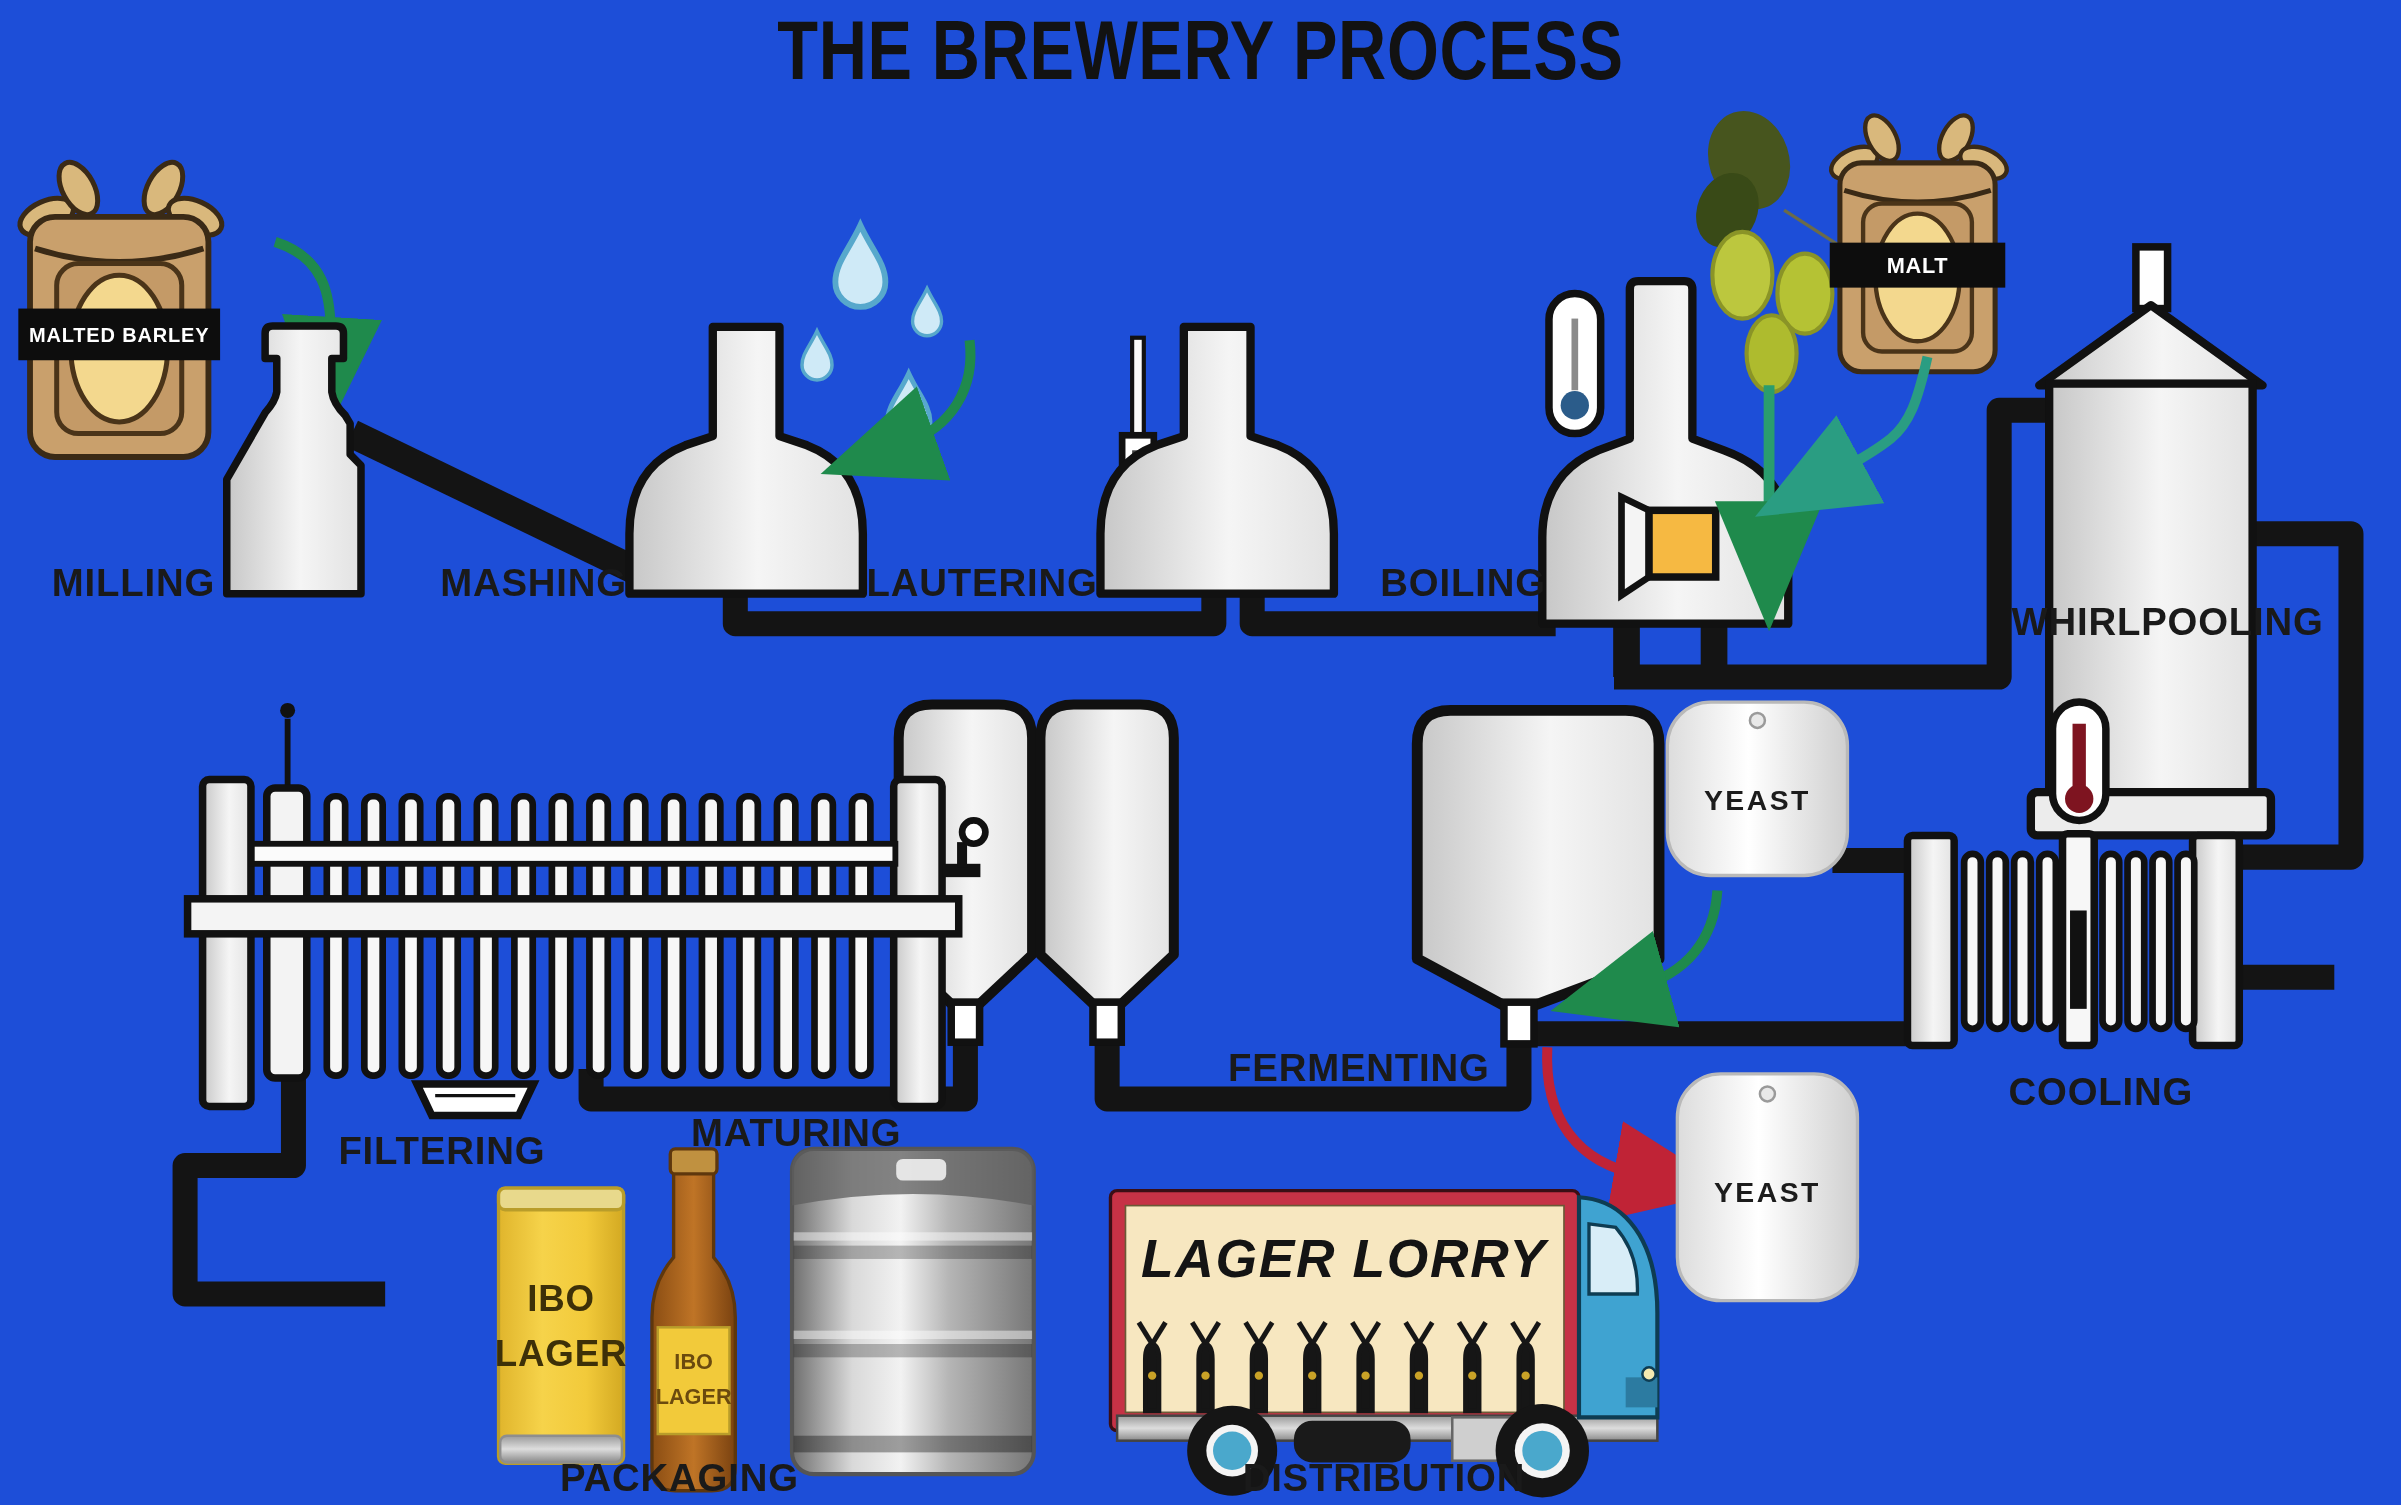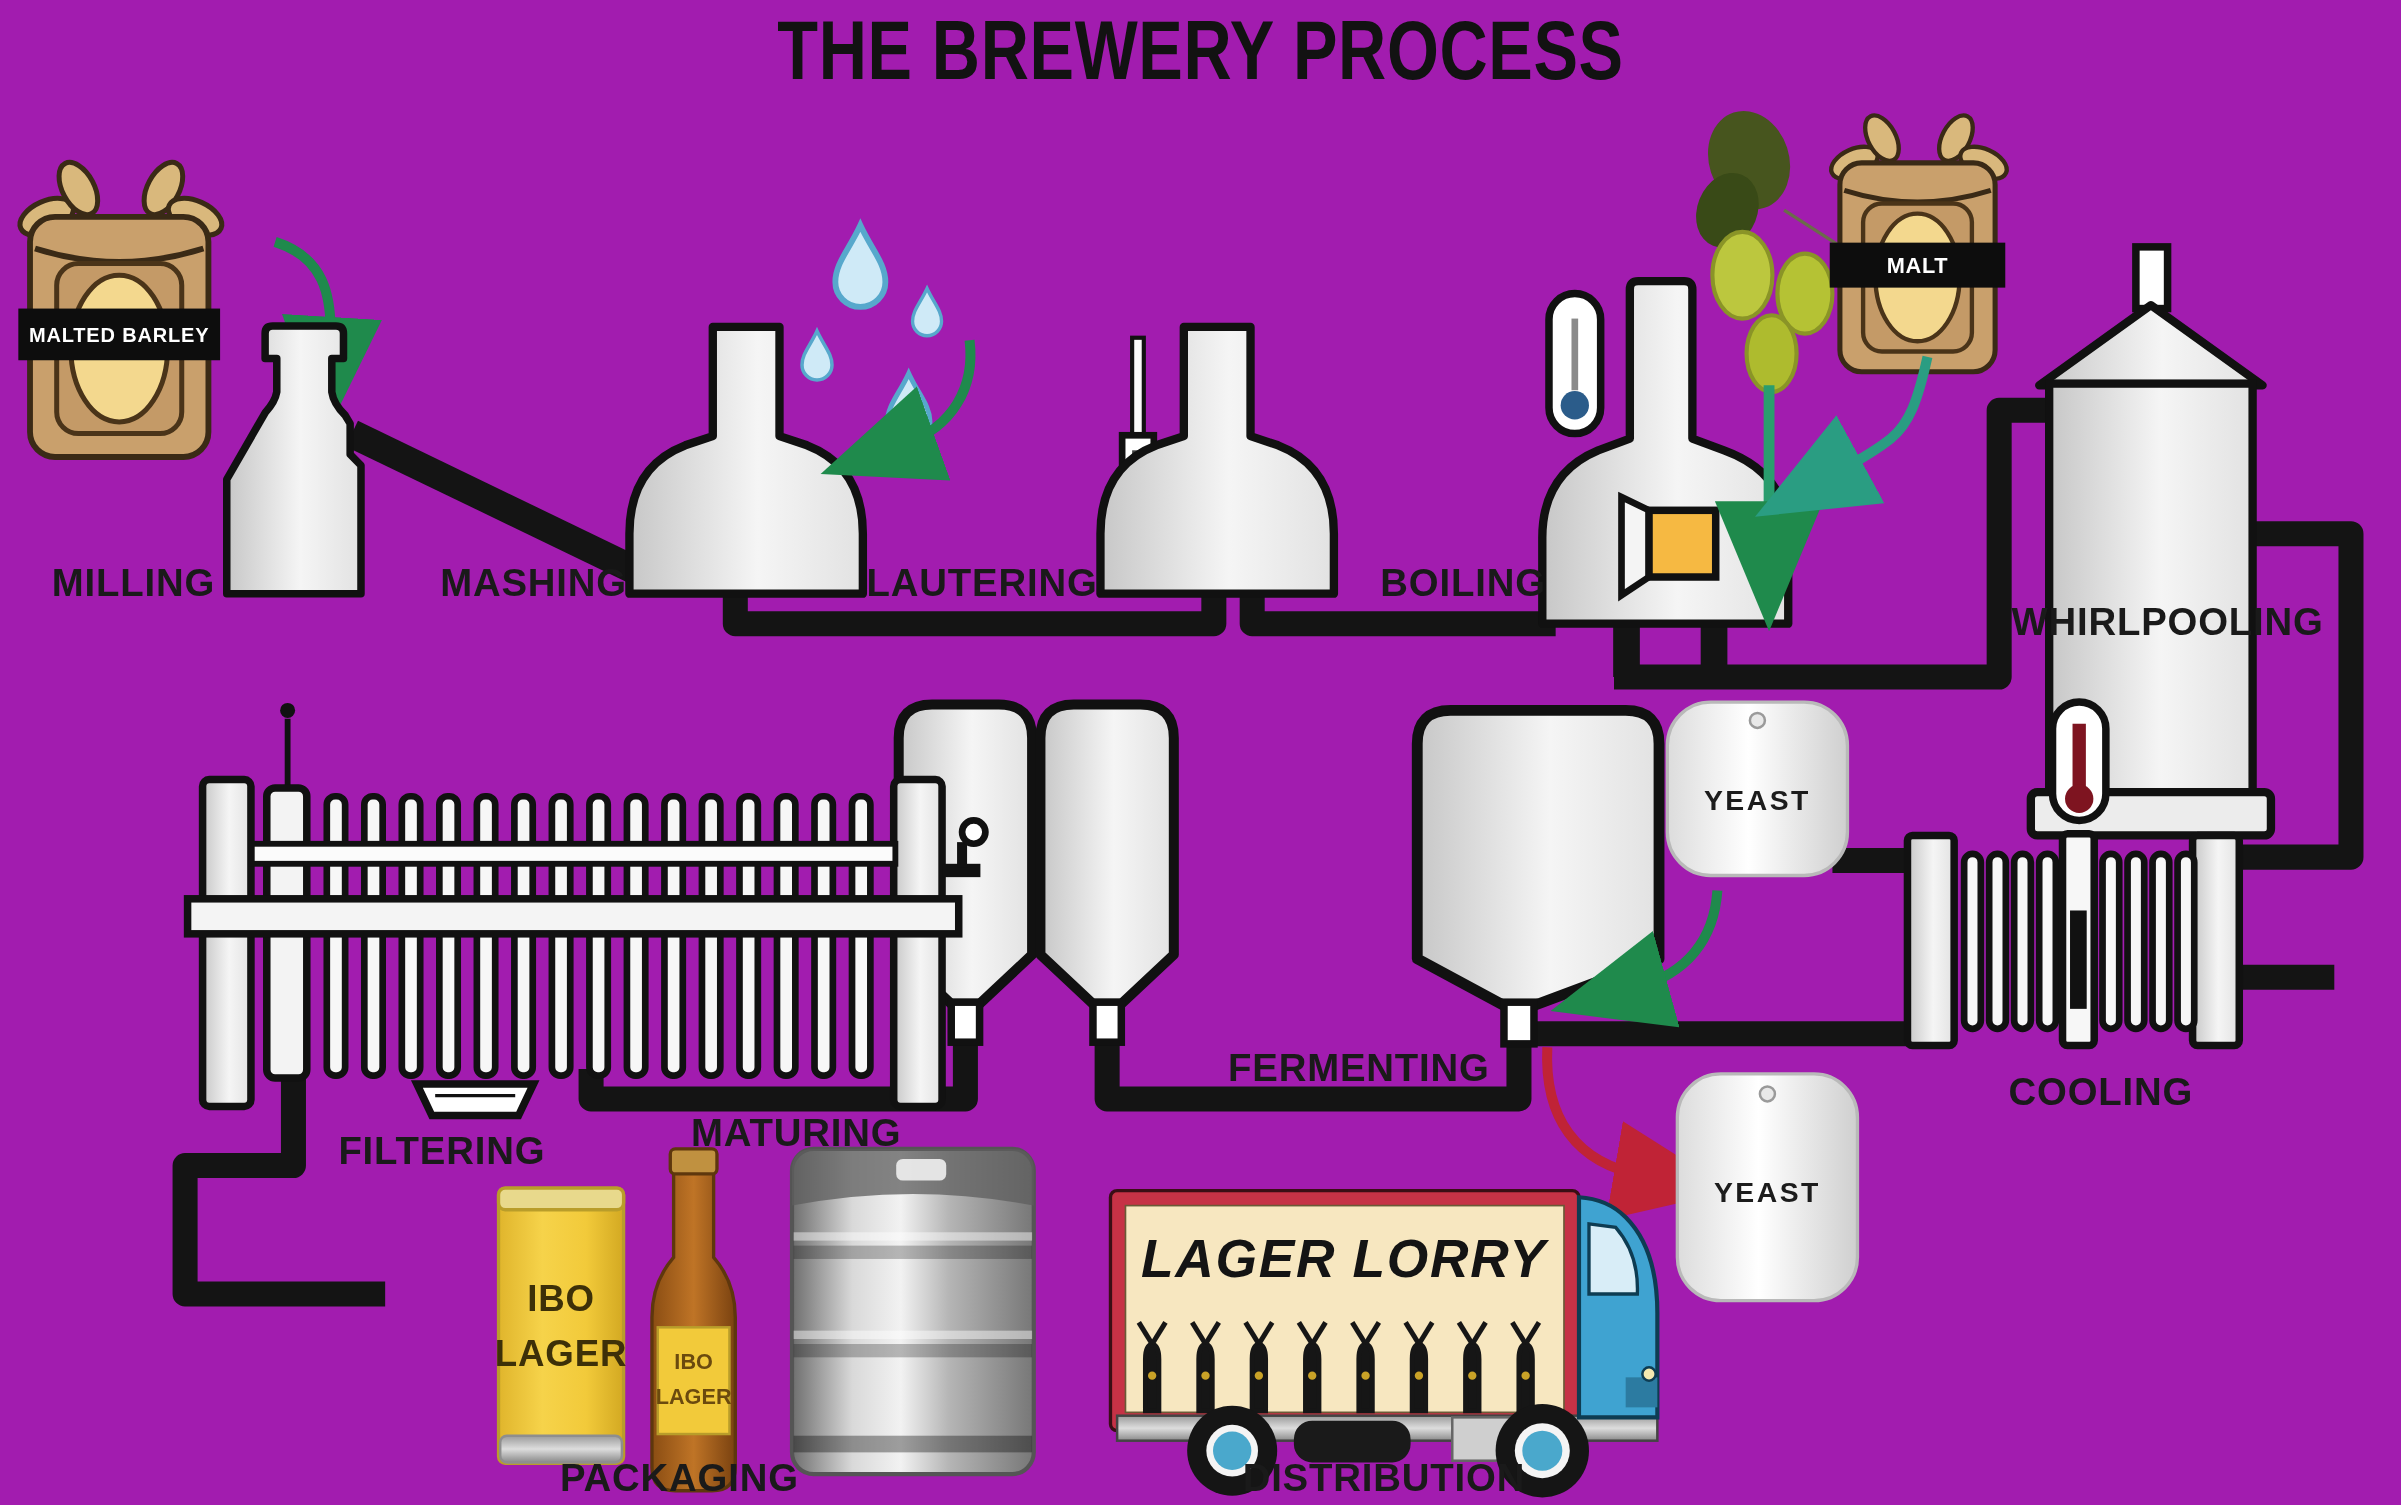--- a/index.html
+++ b/index.html
@@ -1,16 +1,16 @@
 <!DOCTYPE html>
 <html style="font-size:13.3px"><head>
 <meta charset="utf-8">
 <style>
   html,body{margin:0;padding:0;background:#ffffff;}
-  .canvas{position:relative;width:2401px;height:1505px;background:#a21caf;overflow:hidden;
+  .canvas{position:relative;width:2401px;height:1505px;background:#1d4ed8;overflow:hidden;
           font-family:"Liberation Sans",sans-serif;}
   svg{display:block}
   .stage-label{font-family:"Liberation Sans",sans-serif;font-weight:bold;font-size:46px;fill:#1a1a1a;letter-spacing:1px;}
   .title-text{font-family:"Liberation Sans",sans-serif;font-weight:bold;font-size:100px;fill:#121212;letter-spacing:1px;}
   .band-text{font-family:"Liberation Sans",sans-serif;font-weight:bold;fill:#ffffff;letter-spacing:1px;}
   .yeast-text{font-family:"Liberation Sans",sans-serif;font-weight:bold;font-size:34px;fill:#1c1c1c;letter-spacing:3px;}
   .can-text{font-family:"Liberation Sans",sans-serif;font-weight:bold;fill:#3d3008;letter-spacing:1px;}
   .bottle-text{font-family:"Liberation Sans",sans-serif;font-weight:bold;fill:#6b4a0e;}
   .truck-text{font-family:"Liberation Sans",sans-serif;font-weight:bold;font-style:italic;font-size:64px;fill:#141414;letter-spacing:2px;}
 </style>

